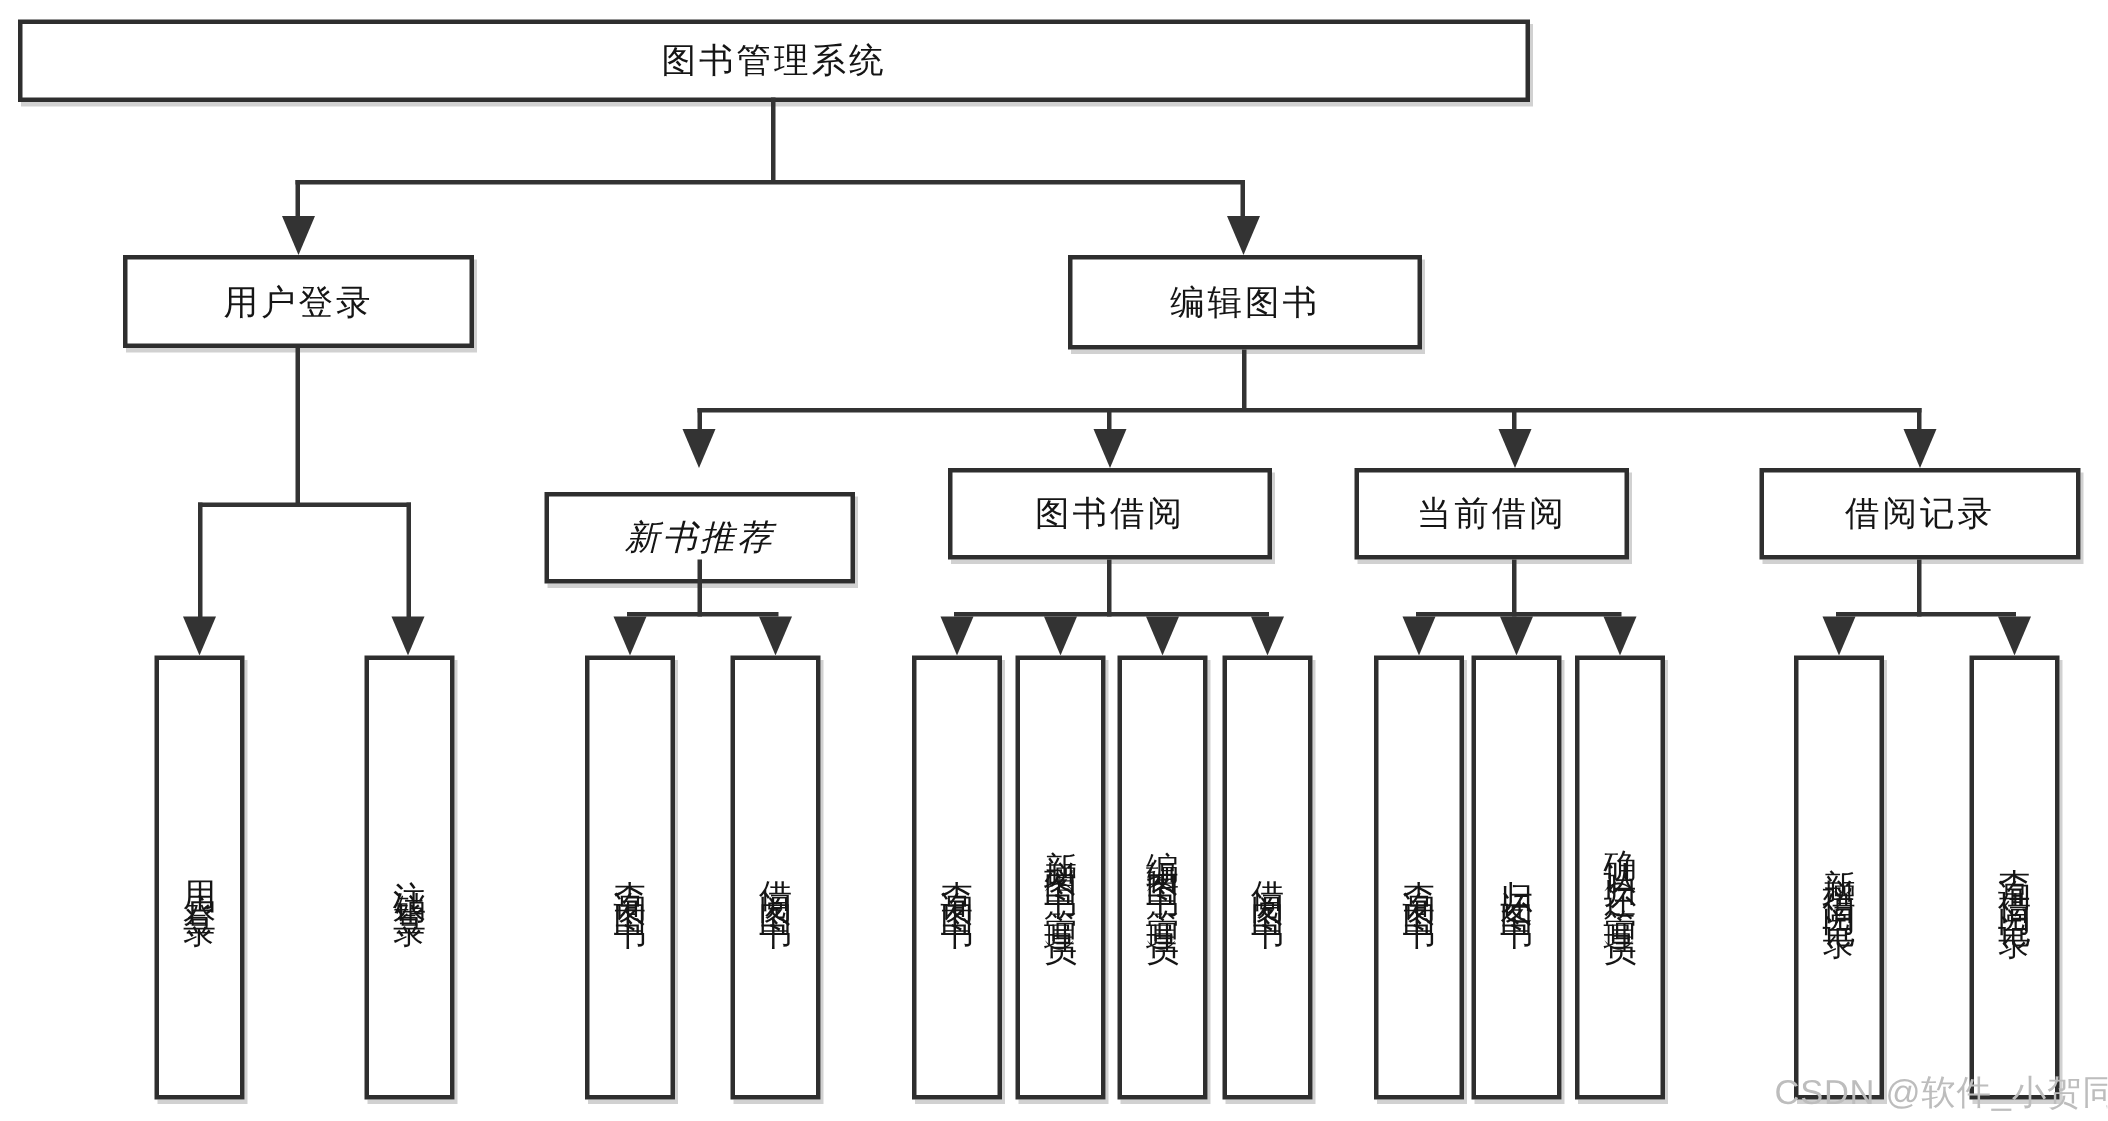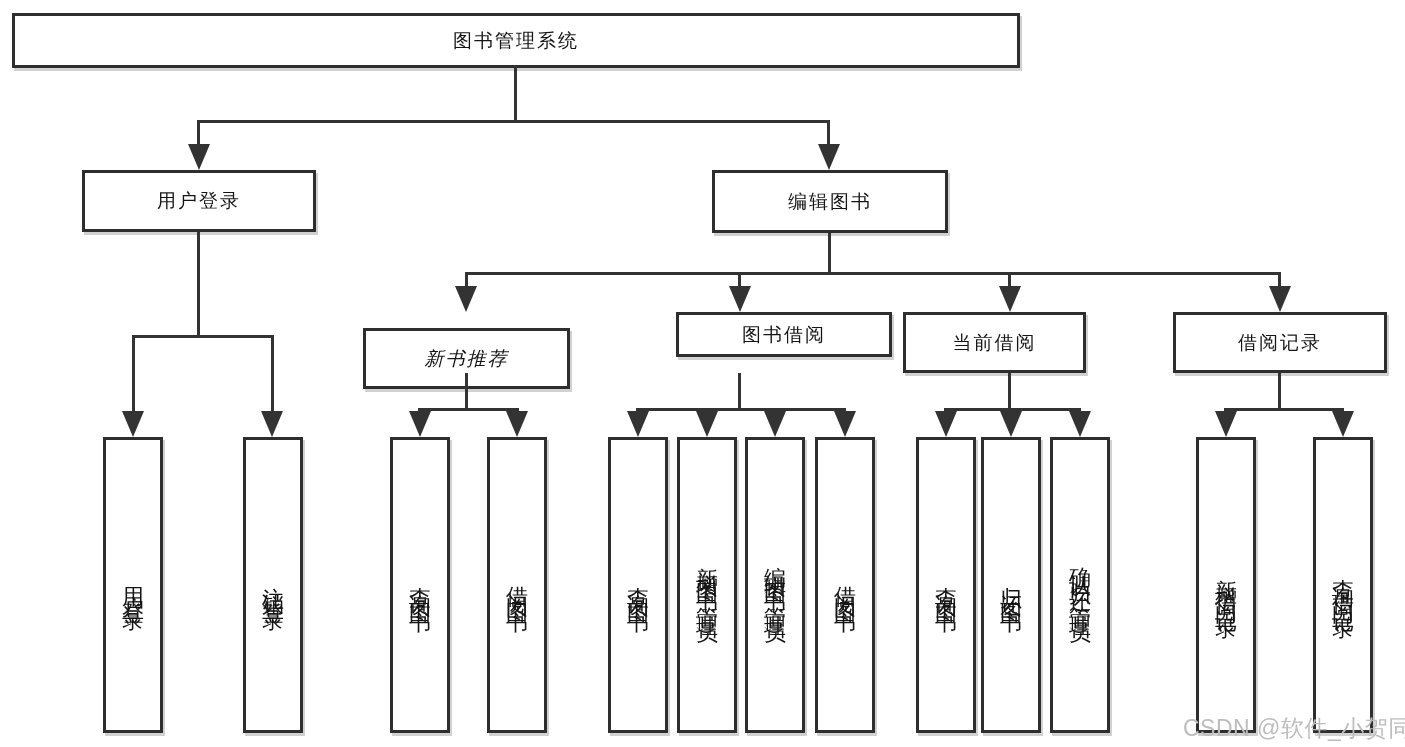--- a/index.html
+++ b/index.html
@@ -16,21 +16,21 @@
     position: absolute;
     box-sizing: border-box;
     border: 3px solid #2e2e2e;
     background: #ffffff;
     display: flex;
     align-items: center;
     justify-content: center;
     box-shadow: 2px 3px 0 rgba(0,0,0,0.18);
   }
   .hlabel {
-    font-size: 19px;
+    font-size: 23px;
     letter-spacing: 2px;
     color: #151515;
     white-space: nowrap;
   }
   .leaf { width: 60px; top: 437px; height: 296px; }
   .vtext {
     writing-mode: vertical-rl;
     text-orientation: mixed;
     font-size: 22px;
     letter-spacing: 8px;
@@ -87,21 +87,21 @@
   <div class="vl" style="left:465px; top:272px; height:16px;"></div>
   <div class="vl" style="left:738px; top:272px; height:16px;"></div>
   <div class="vl" style="left:1008px; top:272px; height:16px;"></div>
   <div class="vl" style="left:1278px; top:272px; height:16px;"></div>
   <div class="ah" style="left:455px; top:286px;"></div>
   <div class="ah" style="left:729px; top:286px;"></div>
   <div class="ah" style="left:999px; top:286px;"></div>
   <div class="ah" style="left:1269px; top:286px;"></div>
 
   <div class="box hlabel" style="left:363px; top:328px; width:207px; height:61px;font-style:italic;">新书推荐</div>
-  <div class="box hlabel" style="left:632px; top:312px; width:216px; height:45px;margin-left:44px;">图书借阅</div>
+  <div class="box hlabel" style="left:632px; top:312px; width:216px; height:61px;">图书借阅</div>
   <div class="box hlabel" style="left:903px; top:312px; width:183px; height:61px;">当前借阅</div>
   <div class="box hlabel" style="left:1173px; top:312px; width:214px; height:61px;">借阅记录</div>
 
   <div class="vl" style="left:465px; top:373px; height:38px;"></div>
   <div class="hl" style="left:418px; top:408px; width:101px;"></div>
   <div class="ah" style="left:409px; top:411px;"></div>
   <div class="ah" style="left:506px; top:411px;"></div>
 
   <div class="vl" style="left:738px; top:373px; height:38px;"></div>
   <div class="hl" style="left:636px; top:408px; width:210px;"></div>

